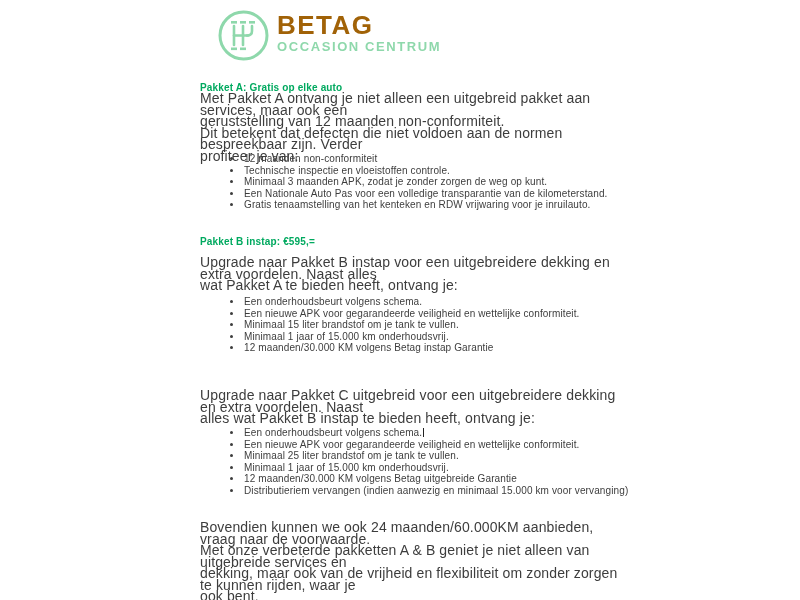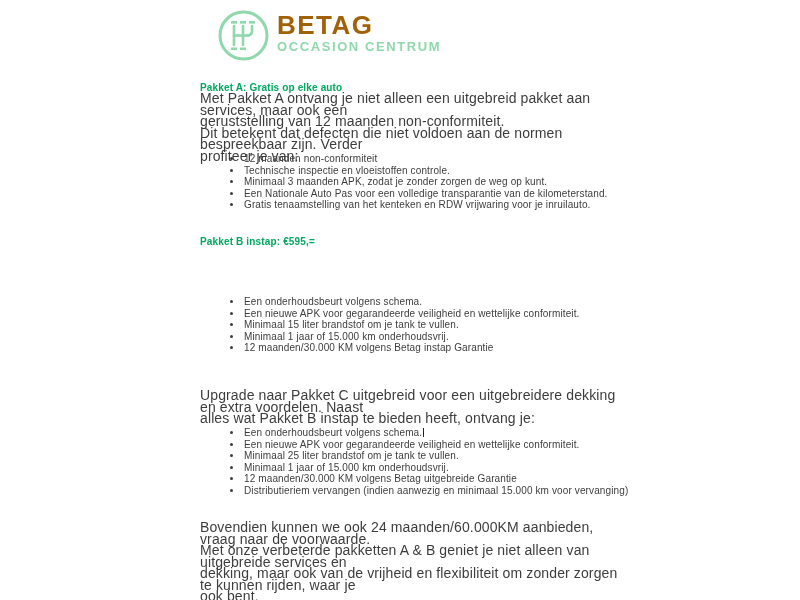--- a/index.html
+++ b/index.html
@@ -89,20 +89,22 @@
 profiteer je van:</div>
   <ul class="bullets block" style="top:147px">
     <li>12 maanden non-conformiteit</li>
     <li>Technische inspectie en vloeistoffen controle.</li>
     <li>Minimaal 3 maanden APK, zodat je zonder zorgen de weg op kunt.</li>
     <li>Een Nationale Auto Pas voor een volledige transparantie van de kilometerstand.</li>
     <li>Gratis tenaamstelling van het kenteken en RDW vrijwaring voor je inruilauto.</li>
   </ul>
 
   <div class="block heading" style="top:236px">Pakket B instap: €595,=</div>
+  <div class="block para" style="top:257px">Upgrade naar Pakket B instap voor een uitgebreidere dekking en extra voordelen. Naast alles
+wat Pakket A te bieden heeft, ontvang je:</div>
   <ul class="bullets block" style="top:290px">
     <li>Een onderhoudsbeurt volgens schema.</li>
     <li>Een nieuwe APK voor gegarandeerde veiligheid en wettelijke conformiteit.</li>
     <li>Minimaal 15 liter brandstof om je tank te vullen.</li>
     <li>Minimaal 1 jaar of 15.000 km onderhoudsvrij.</li>
     <li>12 maanden/30.000 KM volgens Betag instap Garantie</li>
   </ul>
 
   <div class="block para" style="top:390px">Upgrade naar Pakket C uitgebreid voor een uitgebreidere dekking en extra voordelen. Naast
 alles wat Pakket B instap te bieden heeft, ontvang je:</div>

